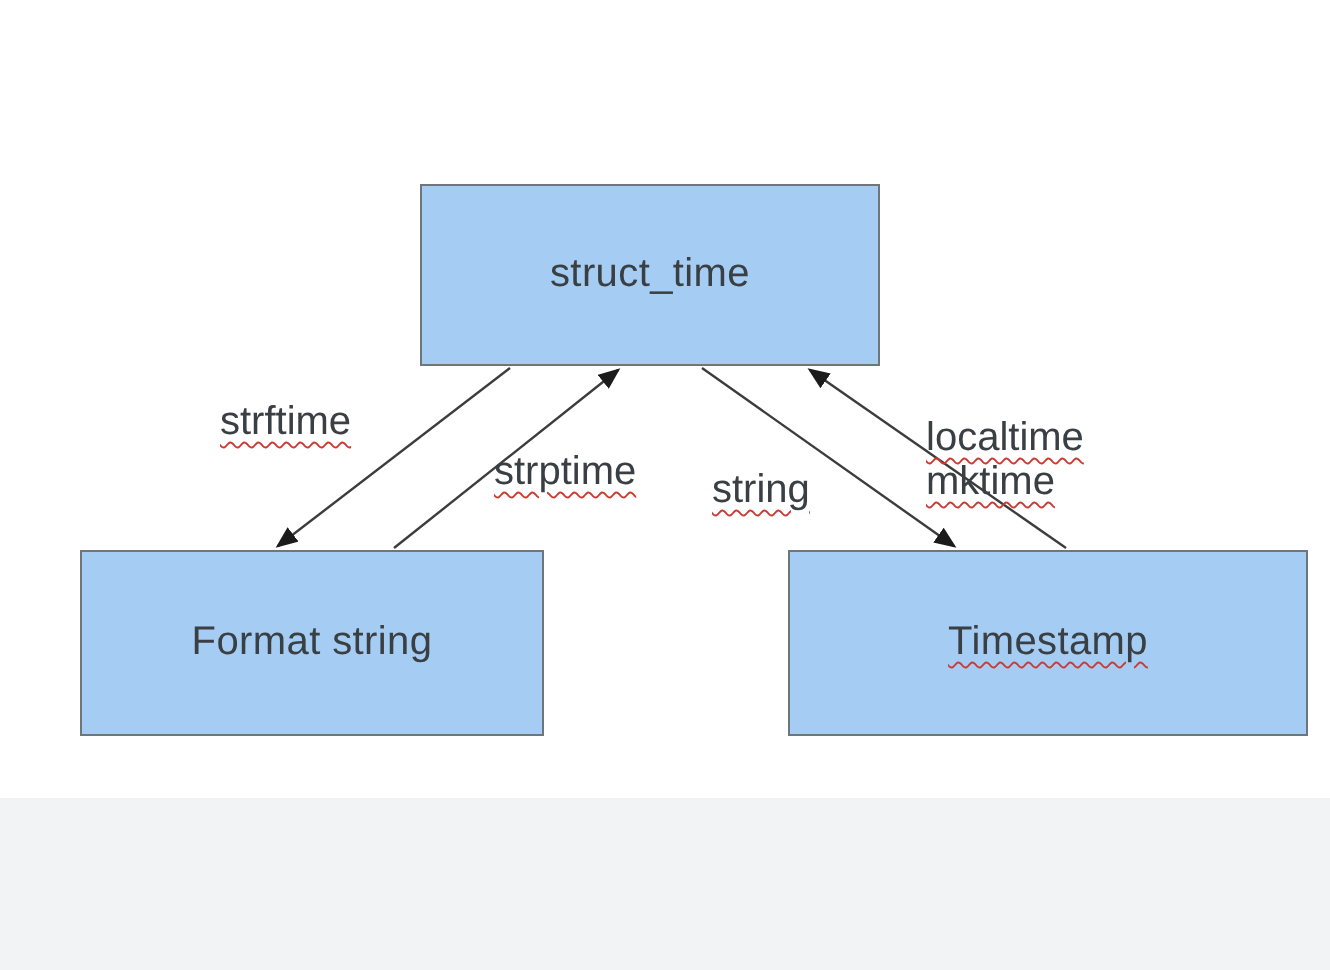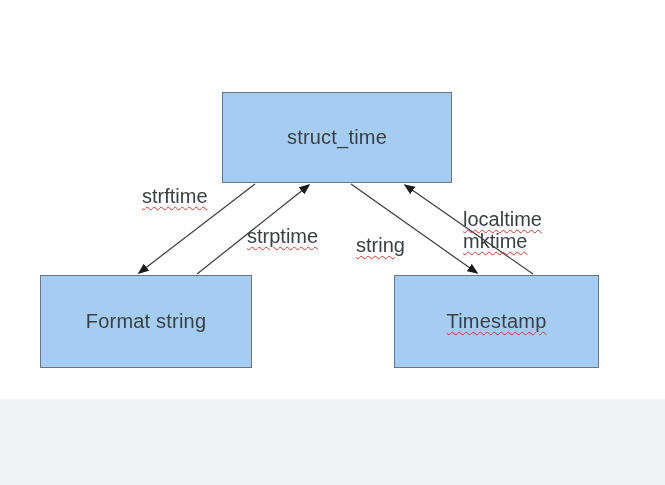--- a/index.html
+++ b/index.html
@@ -47,31 +47,31 @@
     box-sizing:border-box;
     display:flex;
     align-items:center;
     justify-content:center;
   }
   .node-label{
     font-size:20px;
     color:var(--node-text);
     letter-spacing:0.2px;
   }
-  .node-struct-time{left:210px;top:92px;width:230px;height:91px;margin-left:12px;}
-  .node-format-string{left:40px;top:275px;width:212px;height:93px;}
-  .node-timestamp{left:394px;top:275px;width:205px;height:93px;}
+  .node-struct-time{left:210px;top:92px;width:230px;height:91px;}
+  .node-format-string{left:40px;top:275px;width:232px;height:93px;}
+  .node-timestamp{left:394px;top:275px;width:260px;height:93px;}
   .edge-label{
     position:absolute;
     font-size:20px;
     color:var(--edge-label-text);
     white-space:nowrap;
     line-height:22px;
   }
-  .lbl-strftime{left:110px;top:185px;margin-left:32px;}
+  .lbl-strftime{left:110px;top:200px;}
   .lbl-strptime{left:247px;top:225px;text-align:center;}
   .lbl-mktime{left:356px;top:234px;}
   .lbl-localtime-gmtime{left:463px;top:187px;margin-top:21px;}
   .sp{
     text-decoration-line:underline;
     text-decoration-style:wavy;
     text-decoration-color:var(--spellcheck-underline);
     text-decoration-thickness:1px;
     text-underline-offset:3px;
   }

